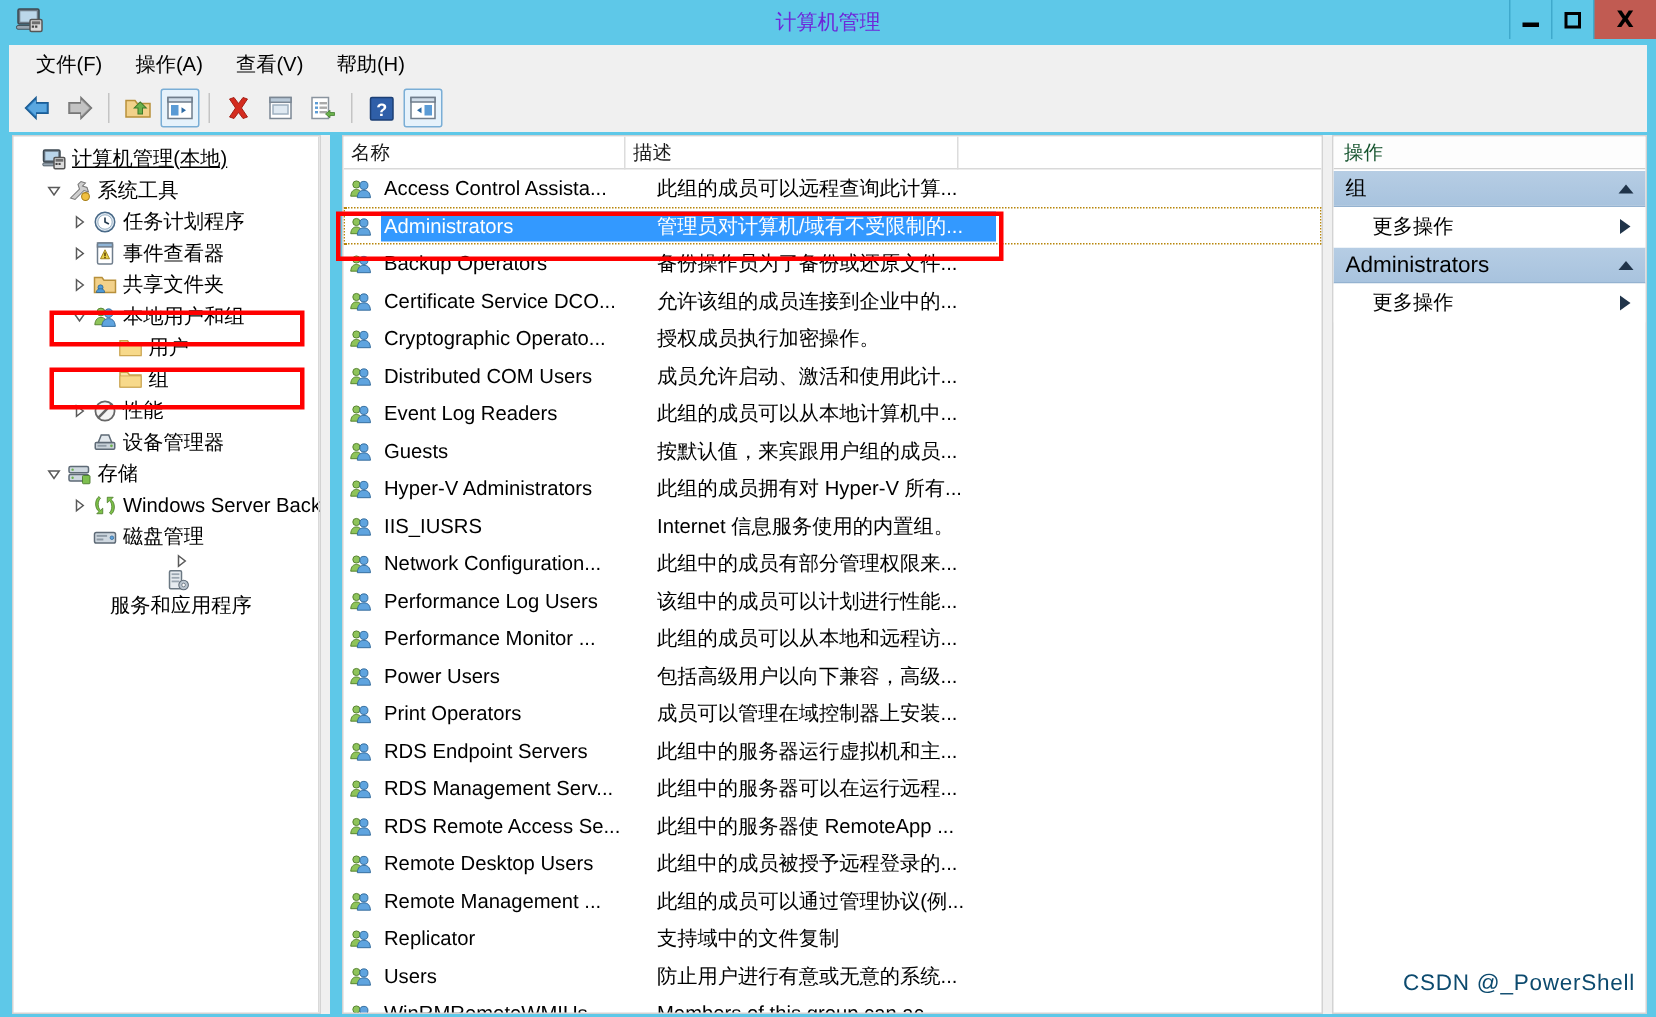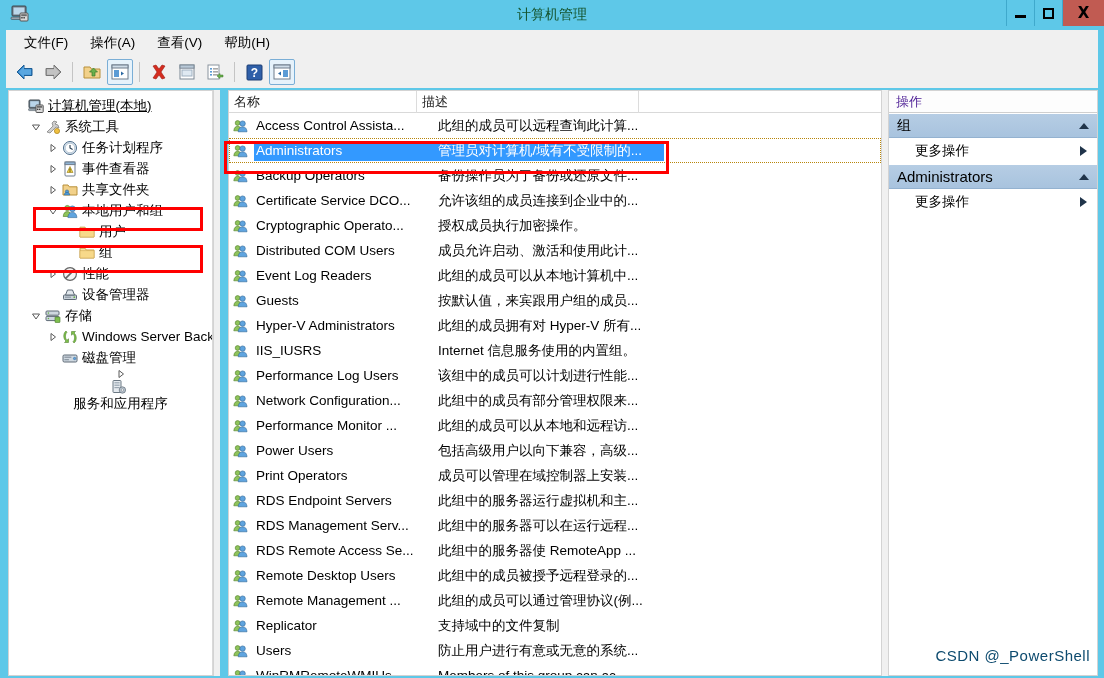--- a/index.html
+++ b/index.html
@@ -28,21 +28,21 @@
   .title-icon {
     position: absolute; left: 10px; top: 5px;
     width: 20px; height: 18px;
   }
   .title-text {
     position: absolute; left: 0; top: 0;
     width: 1104px; height: 28px;
     line-height: 28px;
     text-align: center;
     font-size: 14px;
-    color: #14532d;
+    color: #6d28d9;
   }
   .winbtns {
     position: absolute; right: 0; top: 0;
     height: 26px; display: flex;
   }
   .winbtn {
     width: 28px; height: 26px;
     display: flex; align-items: center; justify-content: center;
     font-size: 12px; color: #000;
     background: #5ec8e8;
@@ -185,21 +185,21 @@
   
   .pane-actions {
     position: absolute; left: 888px; top: 90px;
     width: 210px; height: 586px;
     background: #ffffff;
     border: 1px solid #d3d3d3;
     overflow: hidden;
   }
   .act-title {
     height: 22px; line-height: 22px;
-    font-size: 13px; color: #4c1d95;
+    font-size: 13px; color: #14532d;
     padding-left: 7px;
     border-bottom: 1px solid #cfcfcf;
     background: #fdfdfd;
   }
   .act-group-hdr {
     height: 25px;
     display: flex; align-items: center; justify-content: space-between;
     padding: 0 8px 0 8px;
     background: linear-gradient(to bottom, #b6cde4 0%, #a8c3de 100%);
     border-top: 1px solid #ffffff;
@@ -637,32 +637,32 @@
           <span class="name-cell">IIS_IUSRS</span>
           <span class="desc-cell">Internet 信息服务使用的内置组。</span>
         </div>
         <div class="lv-row">
           <span class="grp-icon"><svg width="16" height="15" viewBox="0 0 16 15">
               <circle cx="4.6" cy="5" r="2.4" fill="#8fc45a" stroke="#4e7a28" stroke-width="0.6"></circle>
               <path d="M0.8 12.8 C1.1 9.4 2.7 8.3 4.6 8.3 C6.5 8.3 8.1 9.4 8.4 12.8 Z" fill="#8fc45a" stroke="#4e7a28" stroke-width="0.6"></path>
               <circle cx="9.6" cy="5.6" r="2.7" fill="#5fa4df" stroke="#2d6596" stroke-width="0.6"></circle>
               <path d="M5.2 13.8 C5.5 10 7.3 8.9 9.6 8.9 C11.9 8.9 13.7 10 14 13.8 Z" fill="#5fa4df" stroke="#2d6596" stroke-width="0.6"></path>
             </svg></span>
+          <span class="name-cell">Network Configuration...</span>
+          <span class="desc-cell">此组中的成员有部分管理权限来...</span>
+        </div>
+        <div class="lv-row">
+          <span class="grp-icon"><svg width="16" height="15" viewBox="0 0 16 15">
+              <circle cx="4.6" cy="5" r="2.4" fill="#8fc45a" stroke="#4e7a28" stroke-width="0.6"></circle>
+              <path d="M0.8 12.8 C1.1 9.4 2.7 8.3 4.6 8.3 C6.5 8.3 8.1 9.4 8.4 12.8 Z" fill="#8fc45a" stroke="#4e7a28" stroke-width="0.6"></path>
+              <circle cx="9.6" cy="5.6" r="2.7" fill="#5fa4df" stroke="#2d6596" stroke-width="0.6"></circle>
+              <path d="M5.2 13.8 C5.5 10 7.3 8.9 9.6 8.9 C11.9 8.9 13.7 10 14 13.8 Z" fill="#5fa4df" stroke="#2d6596" stroke-width="0.6"></path>
+            </svg></span>
           <span class="name-cell">Performance Log Users</span>
           <span class="desc-cell">该组中的成员可以计划进行性能...</span>
-        </div>
-        <div class="lv-row">
-          <span class="grp-icon"><svg width="16" height="15" viewBox="0 0 16 15">
-              <circle cx="4.6" cy="5" r="2.4" fill="#8fc45a" stroke="#4e7a28" stroke-width="0.6"></circle>
-              <path d="M0.8 12.8 C1.1 9.4 2.7 8.3 4.6 8.3 C6.5 8.3 8.1 9.4 8.4 12.8 Z" fill="#8fc45a" stroke="#4e7a28" stroke-width="0.6"></path>
-              <circle cx="9.6" cy="5.6" r="2.7" fill="#5fa4df" stroke="#2d6596" stroke-width="0.6"></circle>
-              <path d="M5.2 13.8 C5.5 10 7.3 8.9 9.6 8.9 C11.9 8.9 13.7 10 14 13.8 Z" fill="#5fa4df" stroke="#2d6596" stroke-width="0.6"></path>
-            </svg></span>
-          <span class="name-cell">Network Configuration...</span>
-          <span class="desc-cell">此组中的成员有部分管理权限来...</span>
         </div>
         <div class="lv-row">
           <span class="grp-icon"><svg width="16" height="15" viewBox="0 0 16 15">
               <circle cx="4.6" cy="5" r="2.4" fill="#8fc45a" stroke="#4e7a28" stroke-width="0.6"></circle>
               <path d="M0.8 12.8 C1.1 9.4 2.7 8.3 4.6 8.3 C6.5 8.3 8.1 9.4 8.4 12.8 Z" fill="#8fc45a" stroke="#4e7a28" stroke-width="0.6"></path>
               <circle cx="9.6" cy="5.6" r="2.7" fill="#5fa4df" stroke="#2d6596" stroke-width="0.6"></circle>
               <path d="M5.2 13.8 C5.5 10 7.3 8.9 9.6 8.9 C11.9 8.9 13.7 10 14 13.8 Z" fill="#5fa4df" stroke="#2d6596" stroke-width="0.6"></path>
             </svg></span>
           <span class="name-cell">Performance Monitor ...</span>
           <span class="desc-cell">此组的成员可以从本地和远程访...</span>

